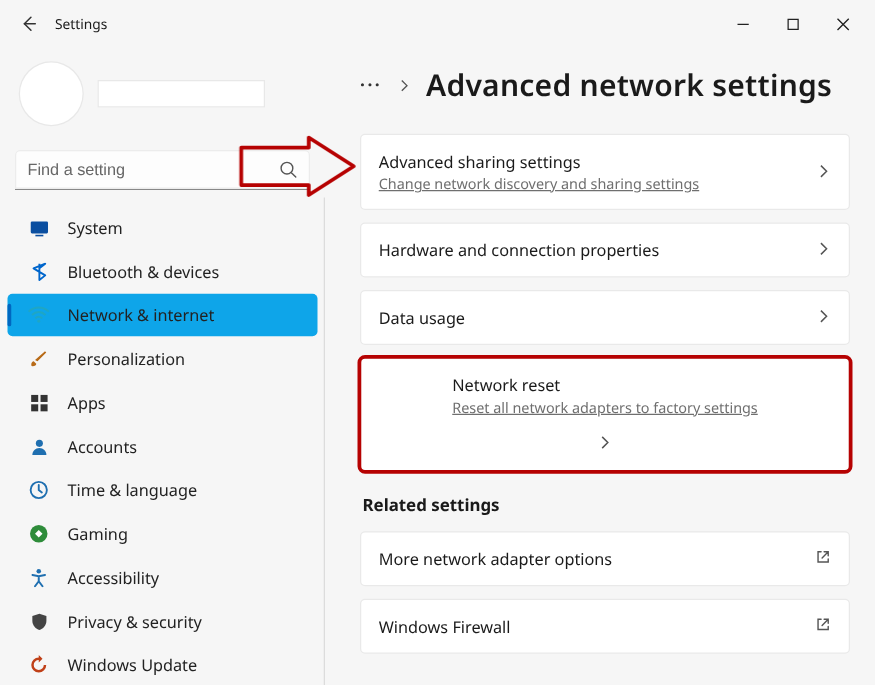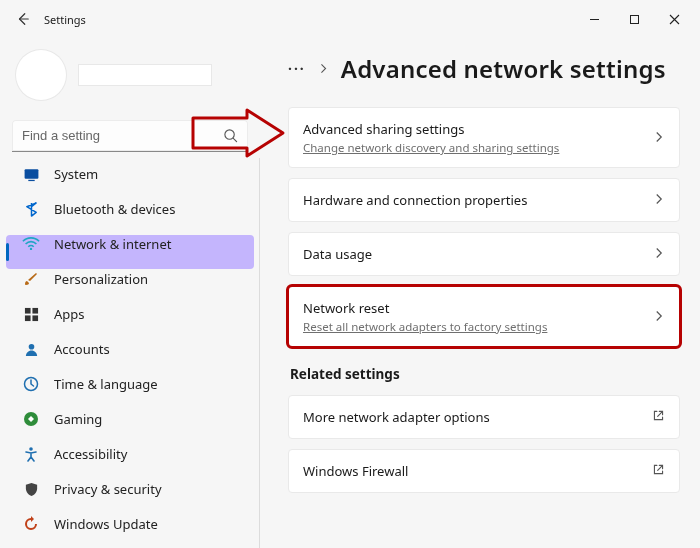--- a/index.html
+++ b/index.html
@@ -75,31 +75,31 @@
     box-shadow: inset 0 0 0 1px #ececec;
   }
   .search-input::placeholder { color: #666; }
   .search-icon {
     position: absolute;
     right: 10px; top: 8px;
     color: #555;
   }
   .nav { flex: 1; overflow-y: auto; }
   .nav-item {
-    display: flex; 
+    display: flex; align-items: center;
     height: 34px;
     padding: 0 12px 0 16px;
     gap: 14px;
     border-radius: 4px;
     margin: 1px 6px;
     position: relative;
     color: #222;
   }
   .nav-item.active {
-    background: #c4b5fd;
+    background: #0ea5e9;
   }
   .nav-item.active::before {
     content: "";
     position: absolute;
     left: 0; top: 8px; bottom: 8px;
     width: 3px;
     background: #0067c0;
     border-radius: 2px;
   }
   .nav-icon { width: 18px; height: 18px; display:flex; align-items:center; justify-content:center; }
@@ -130,20 +130,21 @@
     gap: 12px;
     margin-bottom: 10px;
   }
   .card .texts { flex: 1; }
   .card-title { font-size: 13px; color: #1a1a1a; }
   .card-sub { font-size: 11.5px; color: #6f6f6f; margin-top: 2px; text-decoration: underline; }
   .chev { color: #555; }
   .highlight {
     outline: 3px solid #b60202;
     outline-offset: -1px;
+    flex-direction: column;
   }
   .section-label {
     font-size: 13.5px; font-weight: 700;
     margin: 18px 0 12px 2px;
   }
   
   .arrow {
     position: absolute;
     left: 187px;
     top: 108px;

